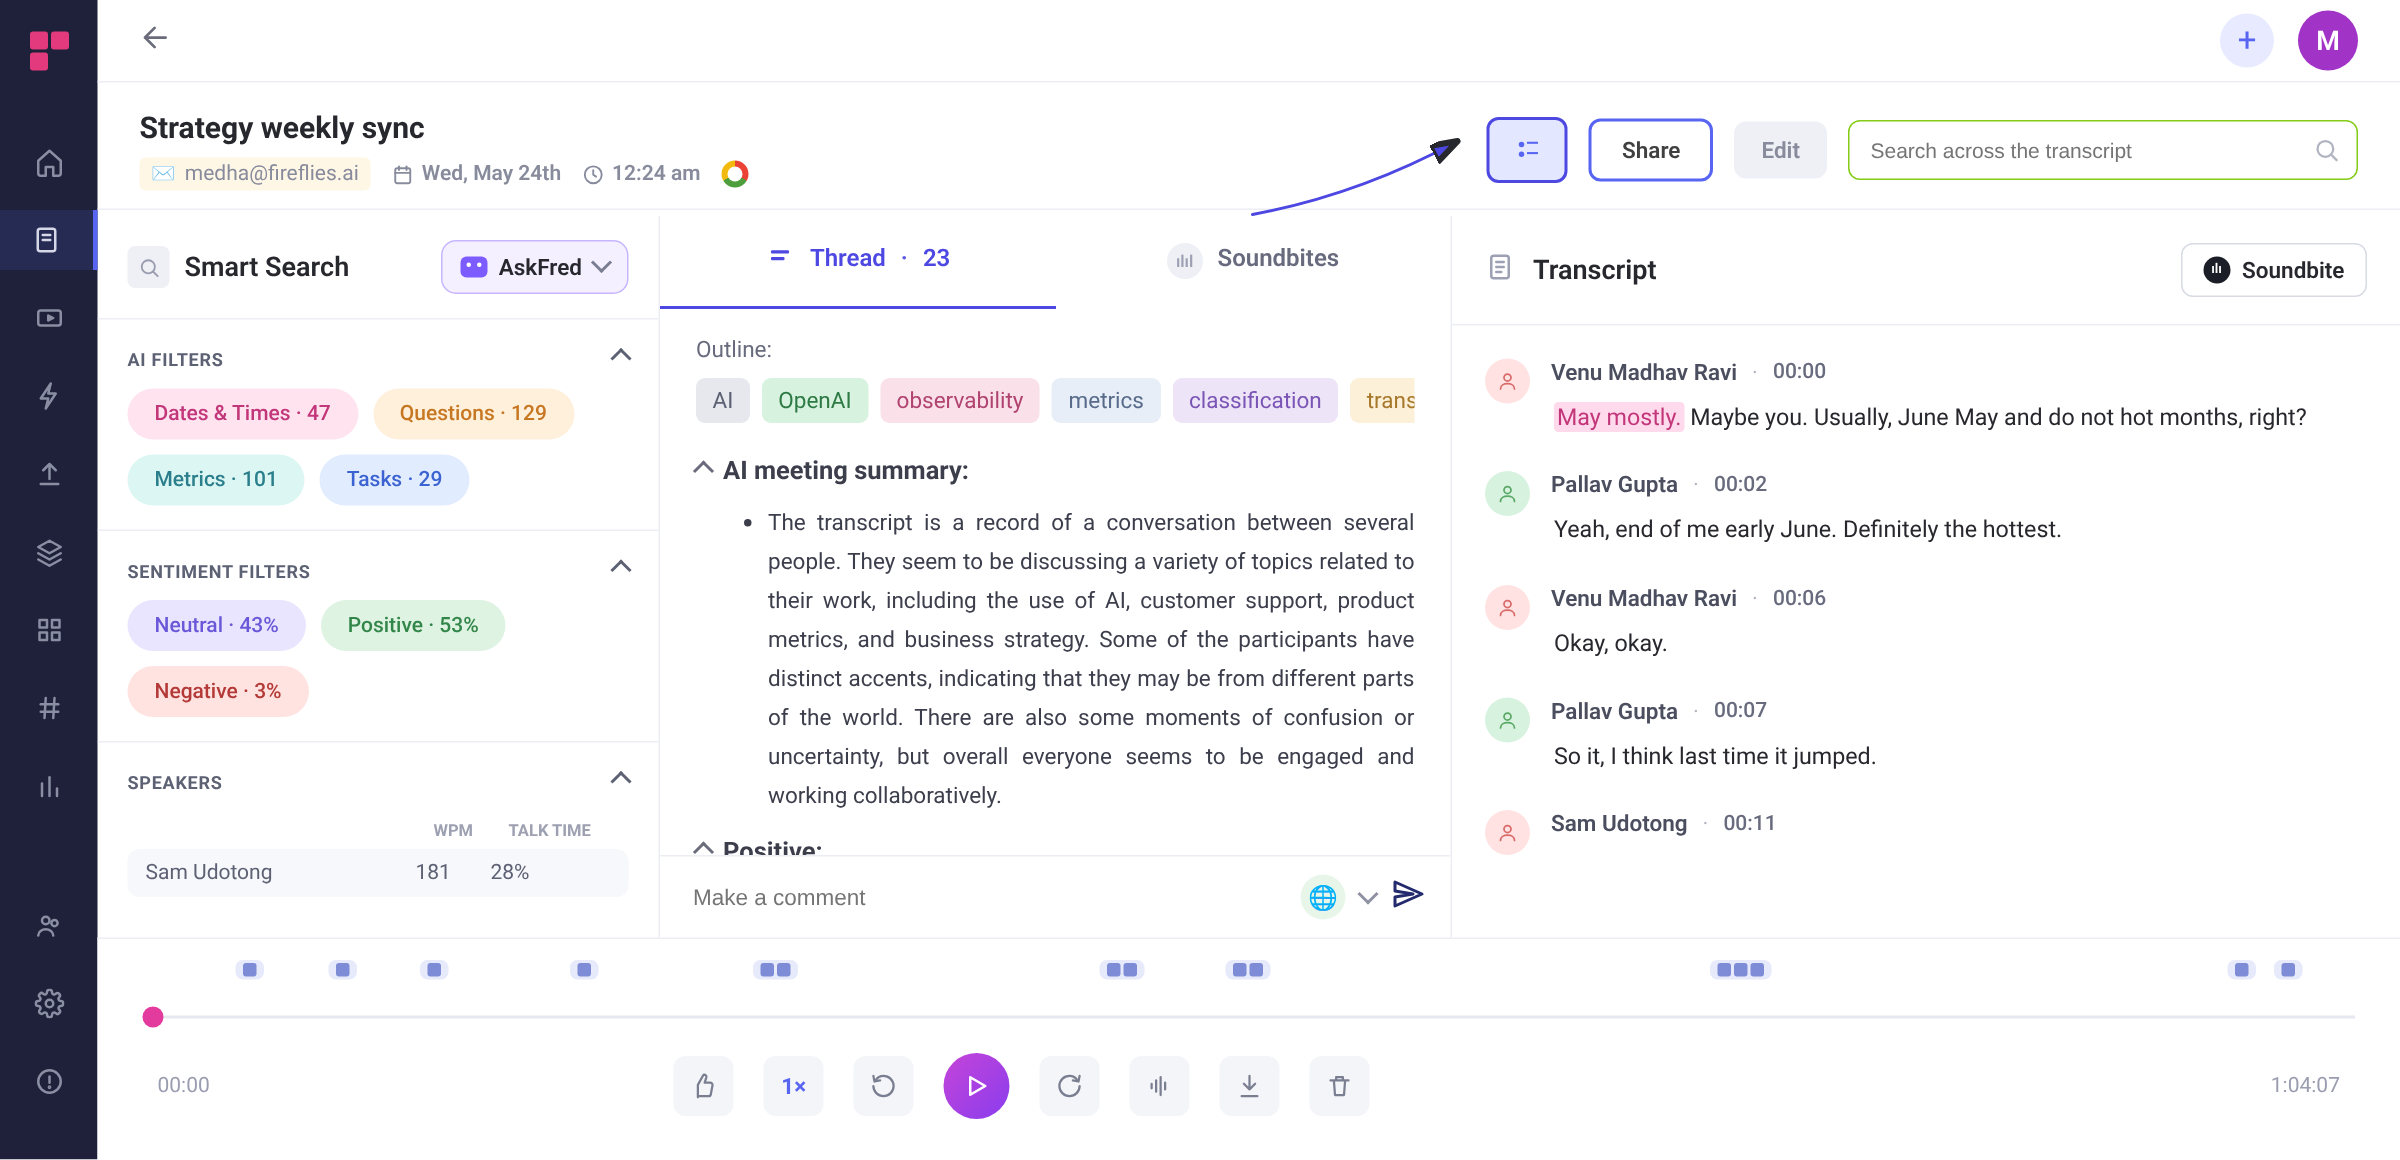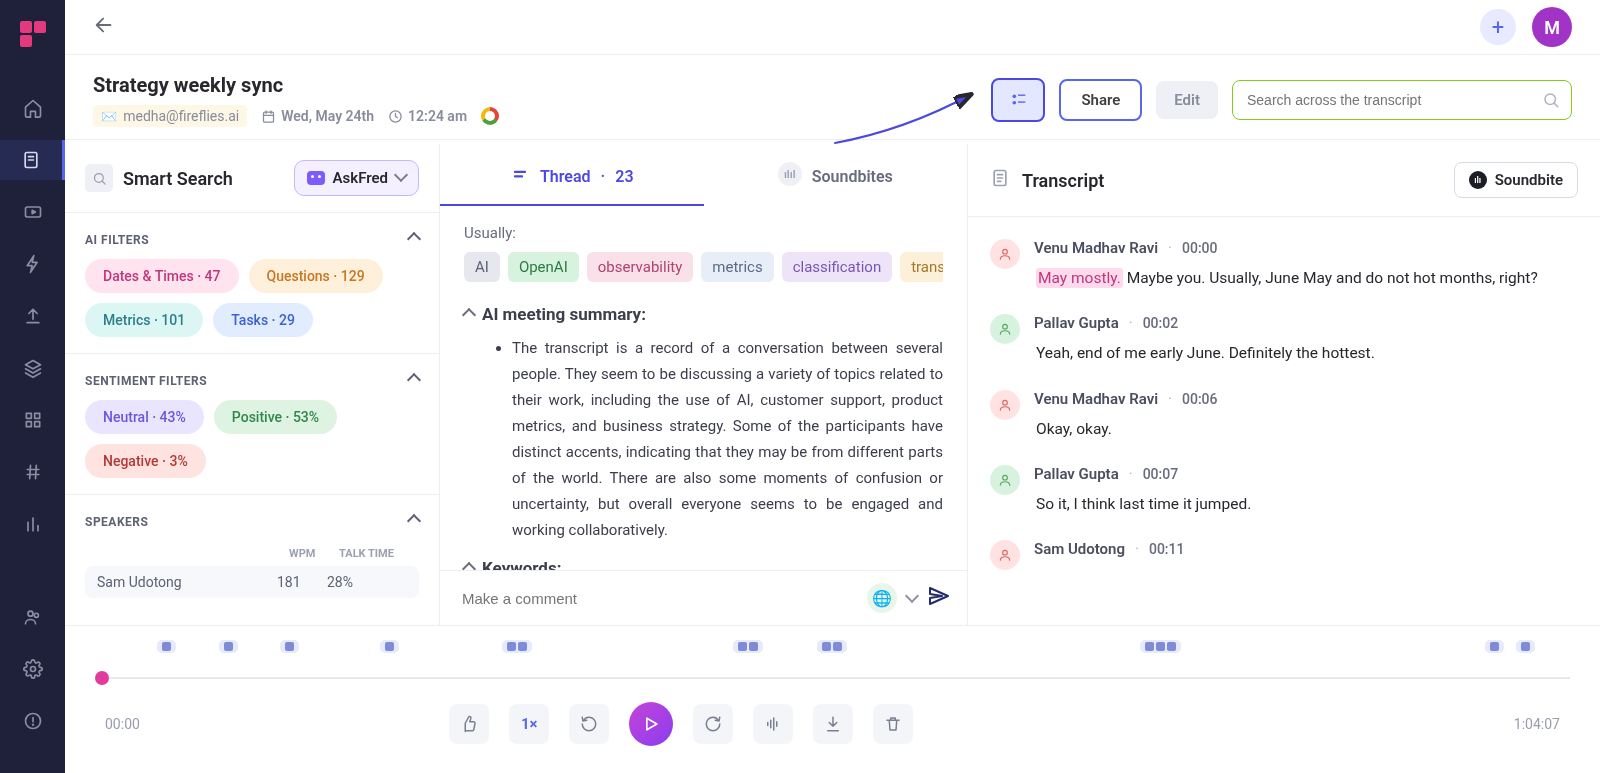--- a/index.html
+++ b/index.html
@@ -71,21 +71,21 @@
 
 .speakers-head { display:flex; font-size:11px; font-weight:700; color:#9da0b1; padding: 6px 0;}
 .sp-h-wpm { margin-left:auto; width:50px; }
 .sp-h-talk { width:80px; }
 .speaker-row { display:flex; align-items:center; font-size:14px; color:#5d6174; padding: 8px 12px; background:#f7f8fb; border-radius:8px;}
 .speaker-row span:first-child { flex:1; }
 
 
 .center-col { flex: 0 0 528px; border-right:1px solid #eceef4; display:flex; flex-direction:column; overflow:hidden; position:relative;}
 .tabs { display:flex; }
-.tab { flex:1; display:flex; align-items:flex-end; justify-content:center; gap:10px; padding: 18px 0; font-size:16px; font-weight:600; color:#686b7e; border-bottom:2px solid transparent; cursor:pointer;}
+.tab { flex:1; display:flex; align-items:flex-start; justify-content:center; gap:10px; padding: 18px 0; font-size:16px; font-weight:600; color:#686b7e; border-bottom:2px solid transparent; cursor:pointer;}
 .tab.active { color:#4e48e2; border-bottom-color:#4e48e2;}
 .tab-icon { width:20px; height:20px; display:flex; align-items:center; justify-content:center; color:#9ca0b2;}
 .tab.active .tab-icon { color:#4e48e2; }
 .sb-icon { width:24px; height:24px; border-radius:50%; background:#eef0f5; display:flex; align-items:center; justify-content:center; color:#9ca0b2; font-size:11px;}
 
 .thread-body { padding: 18px 24px; font-size:15px; color:#3c3e4c; overflow:hidden; flex:1;}
 .kw-label { color:#686b7e; font-size:15px; margin-bottom:10px;}
 .kw-row { display:flex; flex-wrap:nowrap; gap:8px; overflow:hidden;}
 .kw { padding: 6px 11px; border-radius:6px; font-size:15px; white-space:nowrap;}
 .kw0{background:#e6e8ee;color:#5d6174;} .kw1{background:#d7f2de;color:#2e7a45;} .kw2{background:#f9e0e9;color:#b0436f;} .kw3{background:#e7eef7;color:#586b8a;} .kw4{background:#eee4f8;color:#7a55b5;} .kw5{background:#fdf0d9;color:#a6782b;}
@@ -373,41 +373,41 @@
         <span>Thread</span>
           <span style="opacity:.9">·</span>
           <span>23</span>
       </div>
       <div class="tab">
         <span class="sb-icon">ılıl</span>
         <span>Soundbites</span>
       </div>
     </div>
     <div class="thread-body">
-      <div class="kw-label">Usually:</div>
+      <div class="kw-label">Outline:</div>
       <div class="kw-row" id="kw-row">
           <div class="kw kw0">AI</div>
           <div class="kw kw1">OpenAI</div>
           <div class="kw kw2">observability</div>
           <div class="kw kw3">metrics</div>
           <div class="kw kw4">classification</div>
           <div class="kw kw5">transparency</div>
         </div>
       <div class="summary-head">
           <span class="chev chev-up" style="color:#6a6c7b"></span>
           <span>AI meeting summary:</span>
         </div>
       <div class="summary-body">
           <ul>
             <li>The transcript is a record of a conversation between several people. They seem to be discussing a variety of topics related to their work, including the use of AI, customer support, product metrics, and business strategy. Some of the participants have distinct accents, indicating that they may be from different parts of the world. There are also some moments of confusion or uncertainty, but overall everyone seems to be engaged and working collaboratively.</li>
           </ul>
         </div>
       <div class="outline-head">
           <span class="chev chev-up" style="color:#6a6c7b"></span>
-          <span>Keywords:</span>
+          <span>Positive:</span>
         </div>
     </div>
     <div class="comment-bar">
       <input class="comment-input" placeholder="Make a comment" style="">
       <div class="globe">🌐</div>
       <span class="chev chev-down" style="color:#8f92a3"></span>
       <div class="send-btn"><svg width="24" height="24" viewBox="0 0 24 24" fill="currentColor" stroke="none">
             <path d="M3 20l18-8L3 4v6l12 2-12 2z"></path>
           </svg></div>
     </div>

